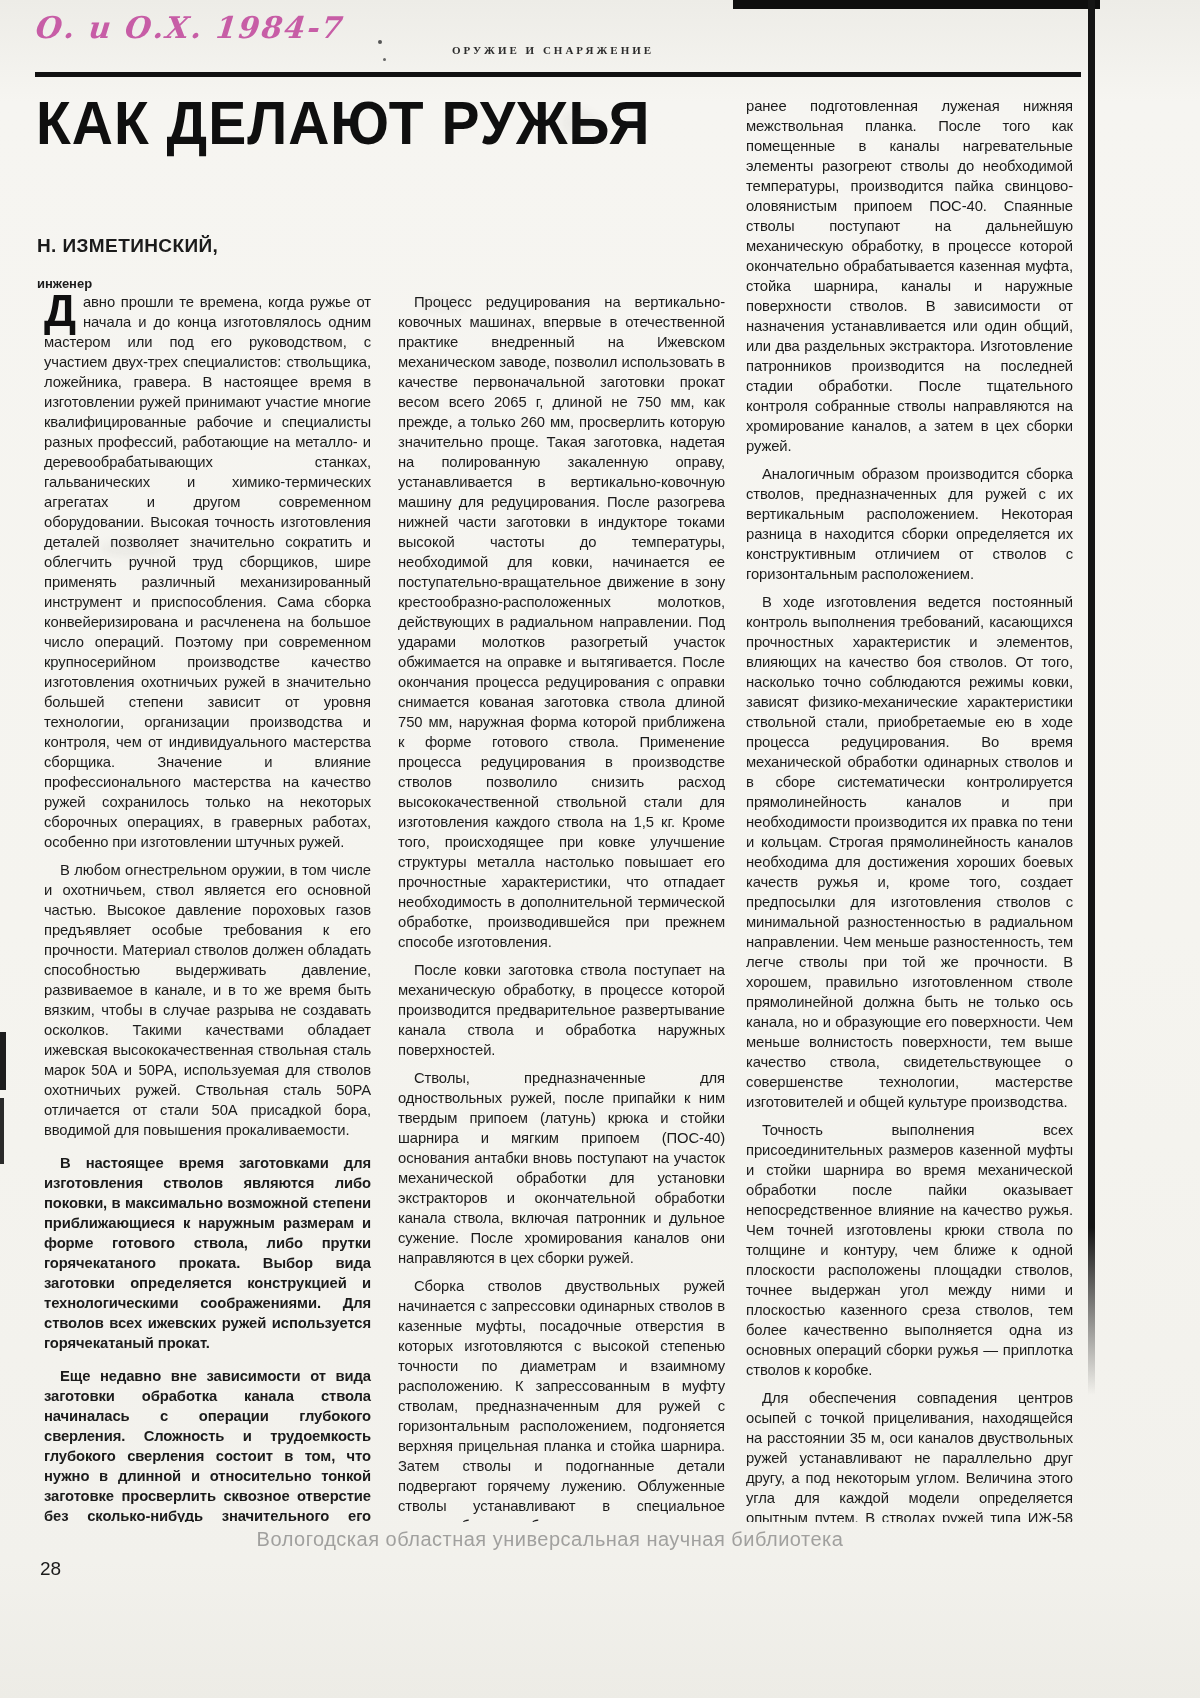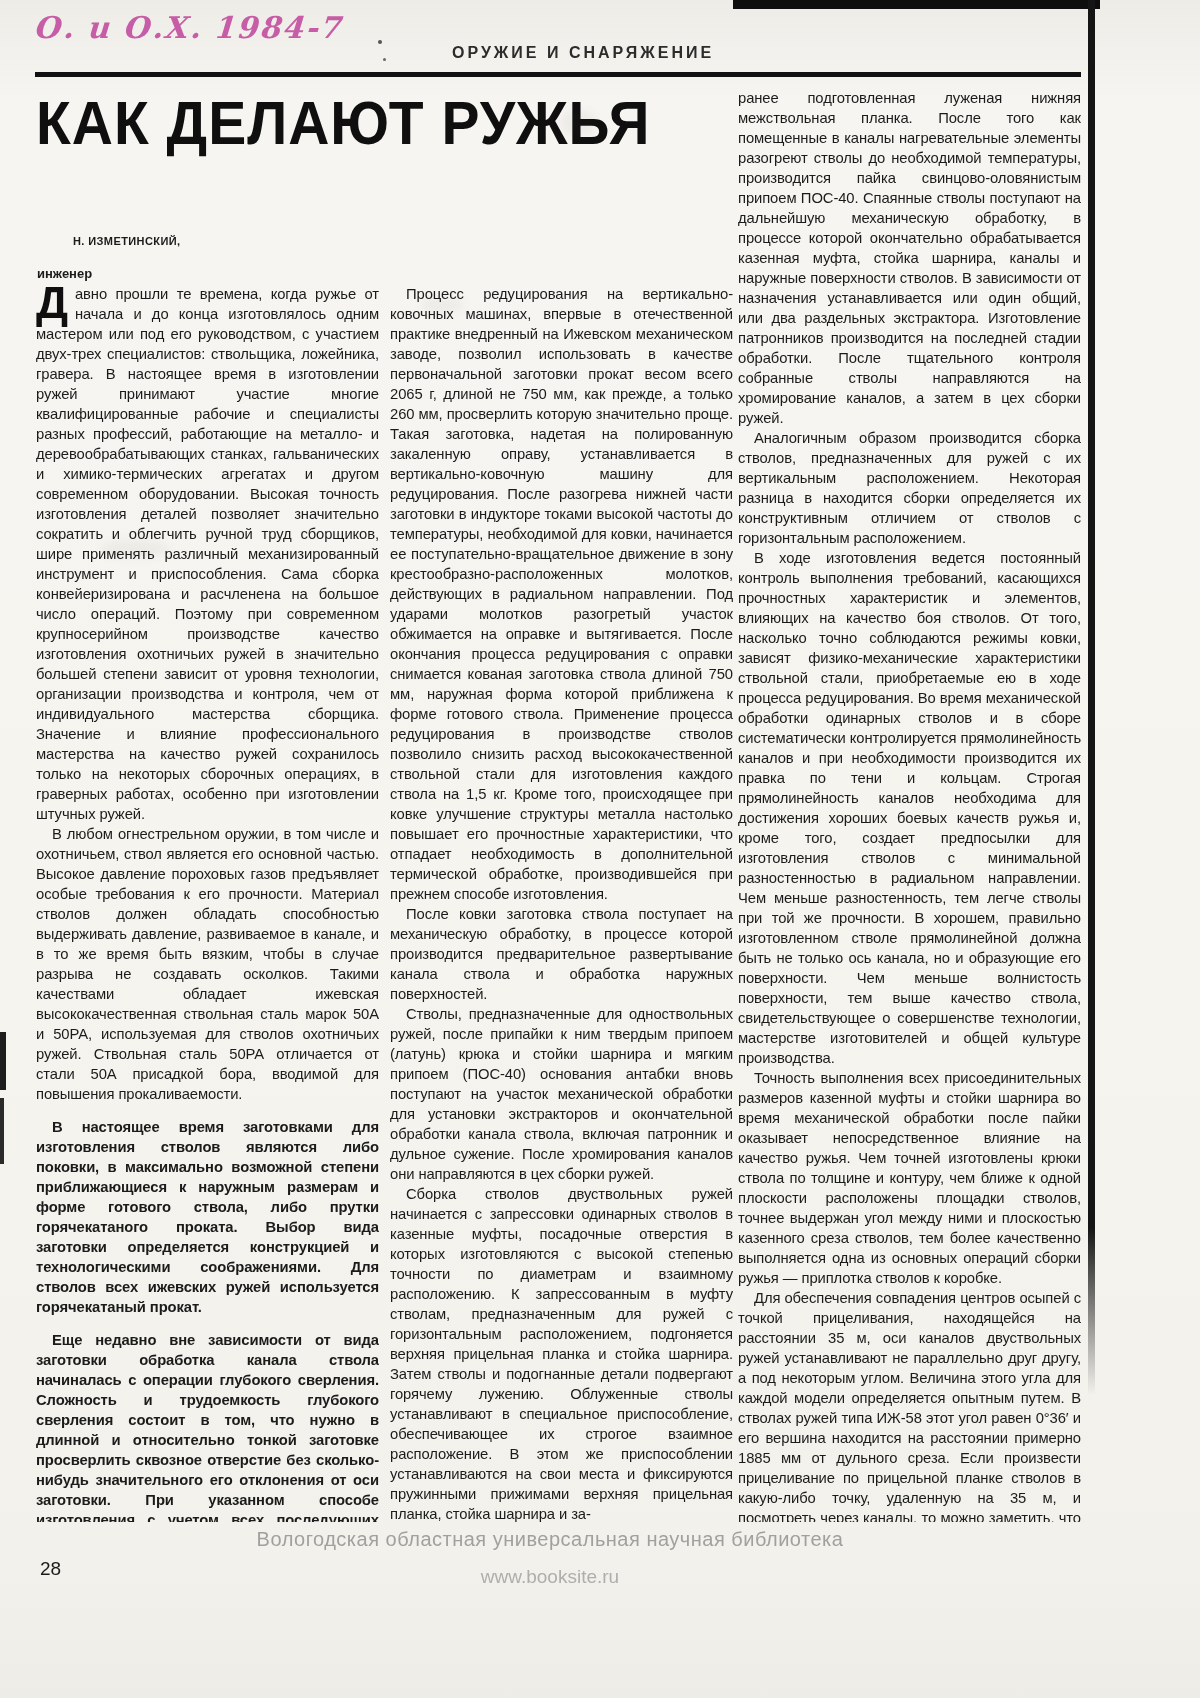--- a/index.html
+++ b/index.html
@@ -9,39 +9,39 @@
     font-family:"Liberation Sans","DejaVu Sans",sans-serif;
     color:#1b1b1b; overflow:hidden;
   }
   .annotation {
     position:absolute; left:36px; top:10px;
     font-family:"DejaVu Serif",serif; font-style:italic; font-weight:600;
     font-size:30px; letter-spacing:2px; transform:skewX(-6deg);
   }
   .section-header {
     position:absolute; left:452px; top:44px;
-    font-size:16px; font-weight:600; letter-spacing:3px; color:#2c2c2c;
+    font-size:11px; font-weight:600; letter-spacing:3px; color:#2c2c2c;font-family:Liberation Serif, serif;
   }
   .header-rule {
     position:absolute; left:35px; top:72px; width:1046px; height:5px;
     background:#111;
   }
   .article-title {
     position:absolute; left:36px; top:88px; width:700px;
     font-size:57px; font-weight:bold; letter-spacing:1px; color:#0f0f0f;
     transform:scaleY(1.06); transform-origin:top left; white-space:nowrap;
   }
   .author { position:absolute; left:37px; top:235px; }
-  .author-name { font-size:11px; font-weight:bold; letter-spacing:0.4px;margin-left:36px; }
+  .author-name { font-size:19px; font-weight:bold; letter-spacing:0.4px; }
   .author-role { font-size:13px; font-weight:bold; margin-top:19px; }
   .col {
     position:absolute; width:343px; overflow:hidden;
     font-size:14.8px; line-height:20px; letter-spacing:-0.1px;
   }
-  .col p { margin:0; text-align:justify; }
+  .col p { margin:8px; text-align:justify; }
   .col p.indent { text-indent:16px; }
   .col p.gap { margin-top:13px;font-weight:bold; }
   .col-1 { left:36px;  top:284px; height:1238px; }
   .col-2 { left:390px; top:284px; height:1238px; }
   .col-3 { left:738px; top:88px;  height:1434px; }
   .dropcap {
     float:left; font-size:45px; line-height:35px; font-weight:bold;
     padding:1px 7px 0 0; color:#0f0f0f;
   }
   .page-number { position:absolute; left:40px; top:1558px; font-size:19px; }
@@ -103,21 +103,20 @@
     <p>ранее подготовленная луженая нижняя межствольная планка. После того как помещенные в каналы нагревательные элементы разогреют стволы до необходимой температуры, производится пайка свинцово-оловянистым припоем ПОС-40. Спаянные стволы поступают на дальнейшую механическую обработку, в процессе которой окончательно обрабатывается казенная муфта, стойка шарнира, каналы и наружные поверхности стволов. В зависимости от назначения устанавливается или один общий, или два раздельных экстрактора. Изготовление патронников производится на последней стадии обработки. После тщательного контроля собранные стволы направляются на хромирование каналов, а затем в цех сборки ружей.</p>
     <p class="indent">Аналогичным образом производится сборка стволов, предназначенных для ружей с их вертикальным расположением. Некоторая разница в находится сборки определяется их конструктивным отличием от стволов с горизонтальным расположением.</p>
     <p class="indent">В ходе изготовления ведется постоянный контроль выполнения требований, касающихся прочностных характеристик и элементов, влияющих на качество боя стволов. От того, насколько точно соблюдаются режимы ковки, зависят физико-механические характеристики ствольной стали, приобретаемые ею в ходе процесса редуцирования. Во время механической обработки одинарных стволов и в сборе систематически контролируется прямолинейность каналов и при необходимости производится их правка по тени и кольцам. Строгая прямолинейность каналов необходима для достижения хороших боевых качеств ружья и, кроме того, создает предпосылки для изготовления стволов с минимальной разностенностью в радиальном направлении. Чем меньше разностенность, тем легче стволы при той же прочности. В хорошем, правильно изготовленном стволе прямолинейной должна быть не только ось канала, но и образующие его поверхности. Чем меньше волнистость поверхности, тем выше качество ствола, свидетельствующее о совершенстве технологии, мастерстве изготовителей и общей культуре производства.</p>
     <p class="indent">Точность выполнения всех присоединительных размеров казенной муфты и стойки шарнира во время механической обработки после пайки оказывает непосредственное влияние на качество ружья. Чем точней изготовлены крюки ствола по толщине и контуру, чем ближе к одной плоскости расположены площадки стволов, точнее выдержан угол между ними и плоскостью казенного среза стволов, тем более качественно выполняется одна из основных операций сборки ружья — приплотка стволов к коробке.</p>
     <p class="indent">Для обеспечения совпадения центров осыпей с точкой прицеливания, находящейся на расстоянии 35 м, оси каналов двуствольных ружей устанавливают не параллельно друг другу, а под некоторым углом. Величина этого угла для каждой модели определяется опытным путем. В стволах ружей типа ИЖ-58 этот угол равен 0°36′ и его вершина находится на расстоянии примерно 1885 мм от дульного среза. Если произвести прицеливание по прицельной планке стволов в какую-либо точку, удаленную на 35 м, и посмотреть через каналы, то можно заметить, что ось правого канала будет направлена влево от точки прицеливания, а левого — вправо. Это иногда приводит к курьезам: охотни-</p>
   </div>
 
   <div class="page-number">28</div>
 
   <div class="watermark">Вологодская областная универсальная научная библиотека</div>
-  <div class="watermark-url">www.booksite.ru</div>
 
   <div class="art art-top-bar"></div>
   <div class="art art-right-line"></div>
   <div class="art art-left-mark-1"></div>
   <div class="art art-left-mark-2"></div>
   <div class="art art-dot-1"></div>
   <div class="art art-dot-2"></div>
   <div class="smudge smudge-1"></div>
   <div class="smudge smudge-2"></div>
   <div class="smudge smudge-3"></div>

